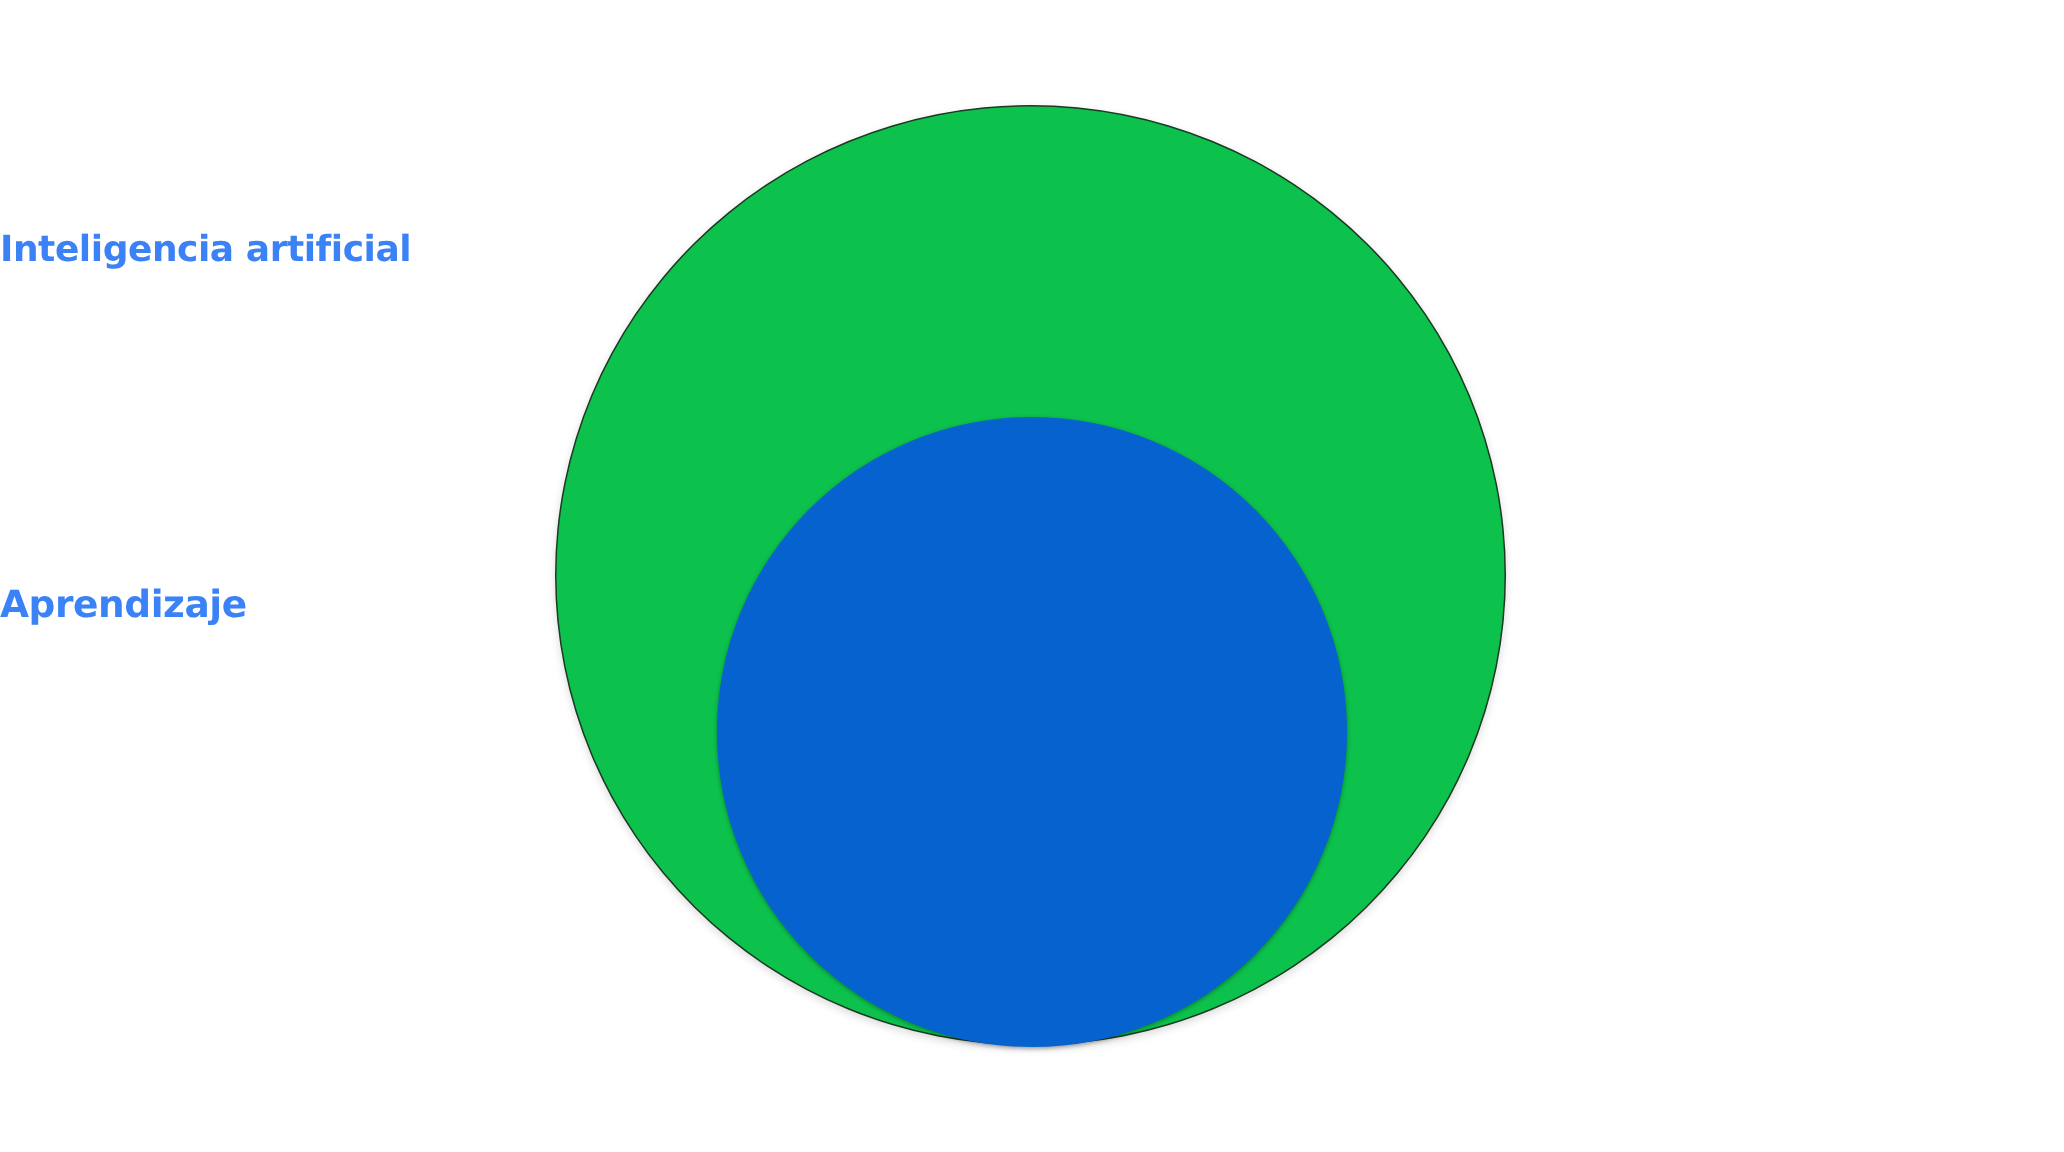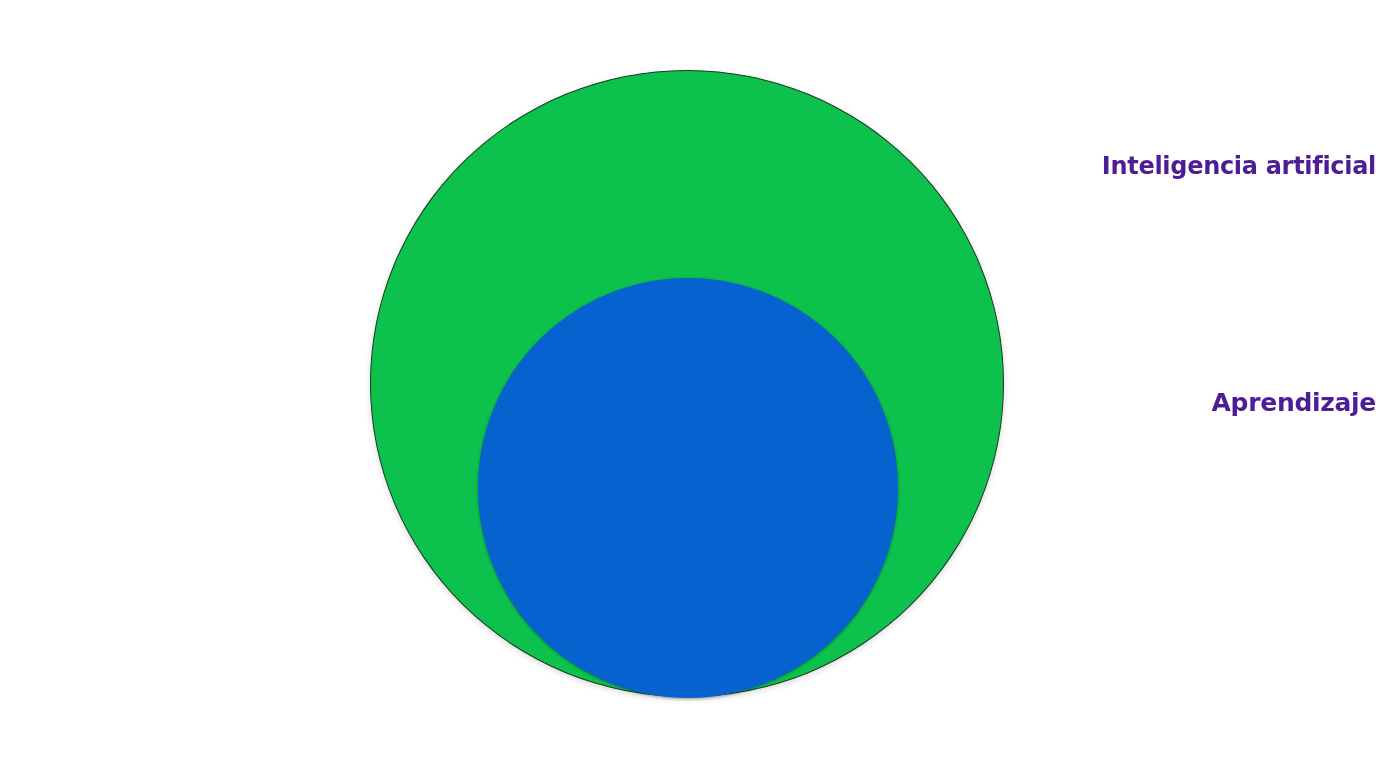--- a/index.html
+++ b/index.html
@@ -10,21 +10,21 @@
     .outer {
       position: absolute; left: 370px; top: 70px; width: 634px; height: 627px;
       border-radius: 50%; background: #0cc24d; border: 1.5px solid #1a3a22;
       box-sizing: border-box; box-shadow: 0 2px 6px rgba(0,0,0,0.15);
     }
     .inner {
       position: absolute; left: 478px; top: 278px; width: 420px; height: 420px;
       border-radius: 50%; background: #0562cf; box-shadow: 0 1px 3px rgba(0,0,0,0.35);
     }
     .label {
-      position: absolute; color: #4c1d95; font-weight: bold; text-align: right;
+      position: absolute; color: #3b82f6; font-weight: bold; text-align: left;
       white-space: nowrap; left: 0; width: 1376px;
     }
     .outer-label { top: 152px; font-size: 24px; letter-spacing: -0.3px; }
     .inner-label { top: 387px; font-size: 25px; line-height: 32px; letter-spacing: -0.3px; }
   </style>
 </head>
 <body>
 
 <div class="outer"></div>
 <div class="inner"></div>

